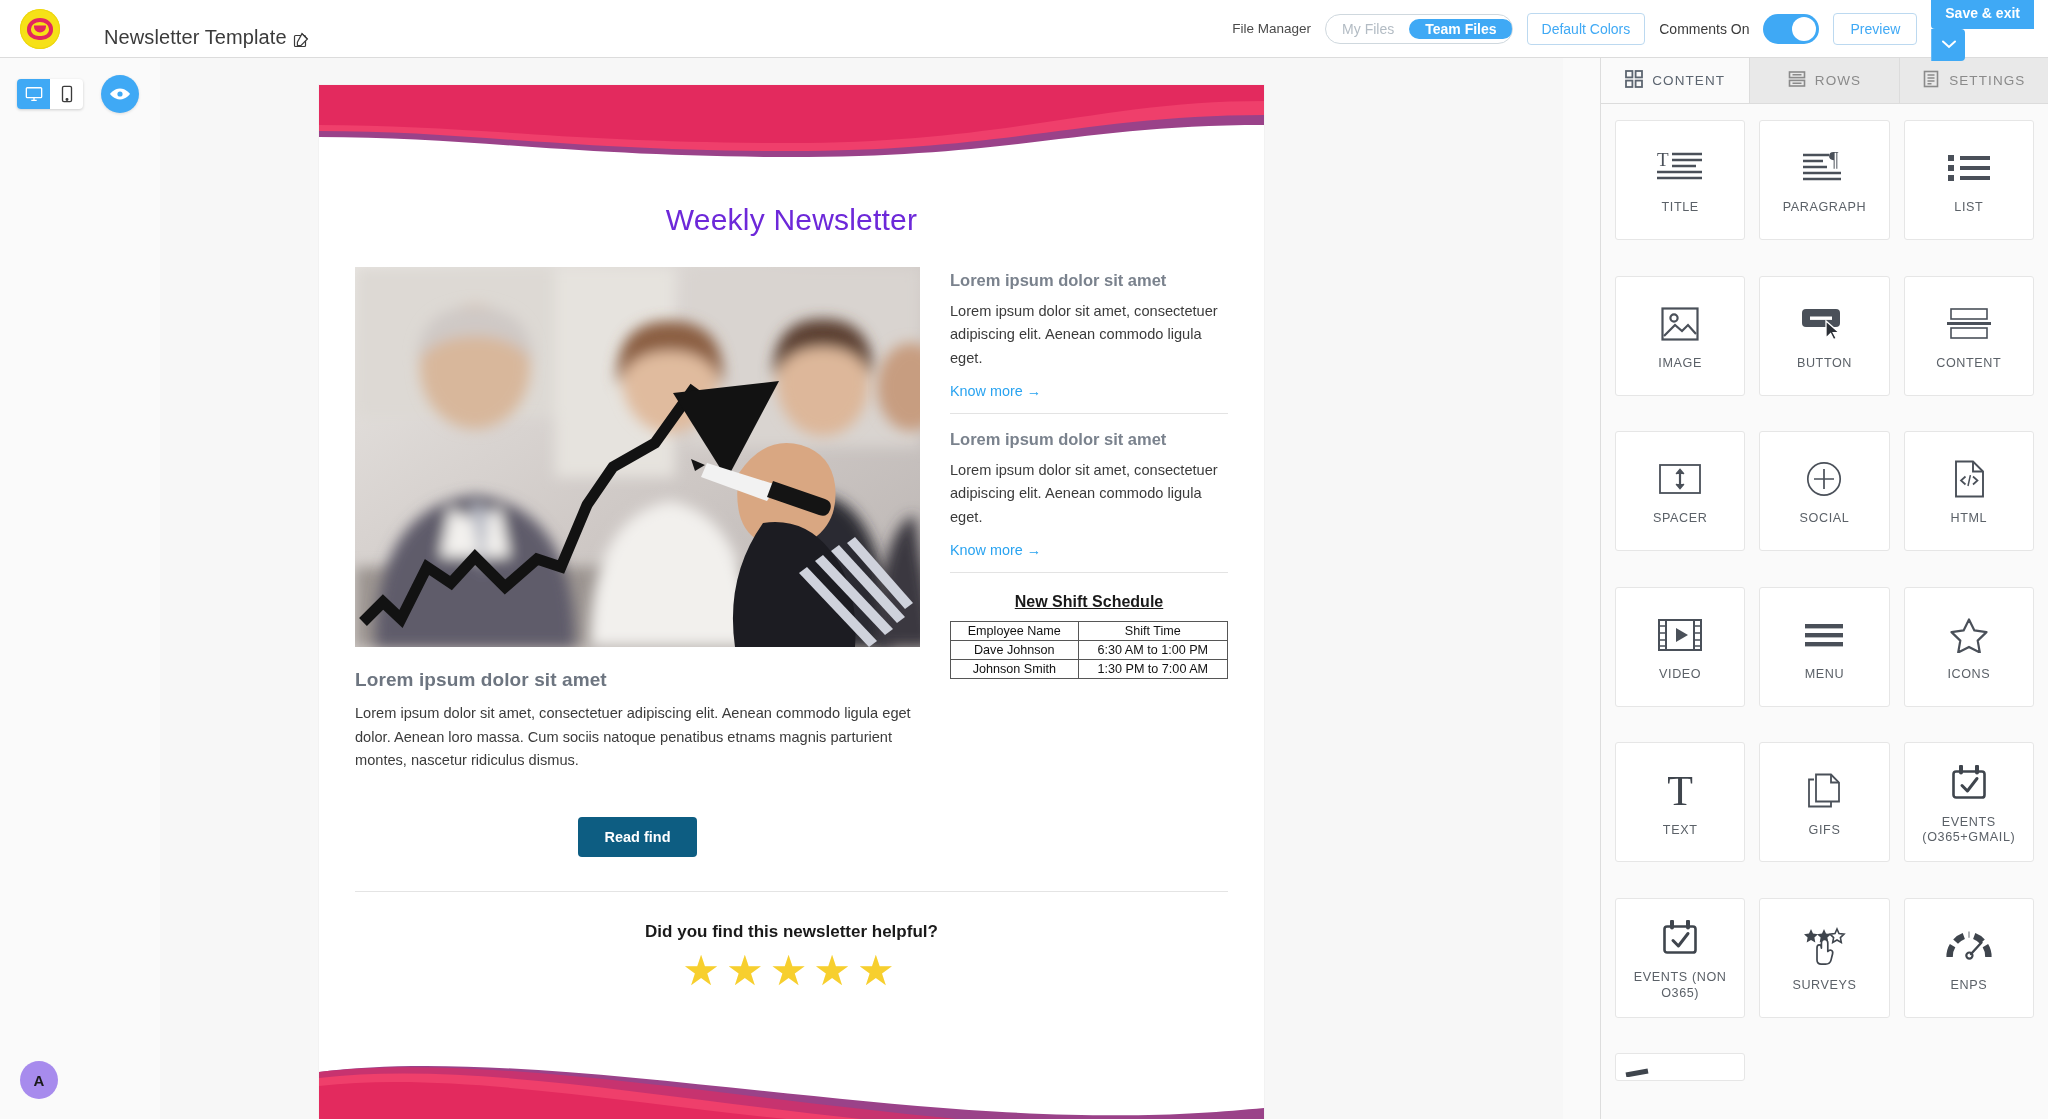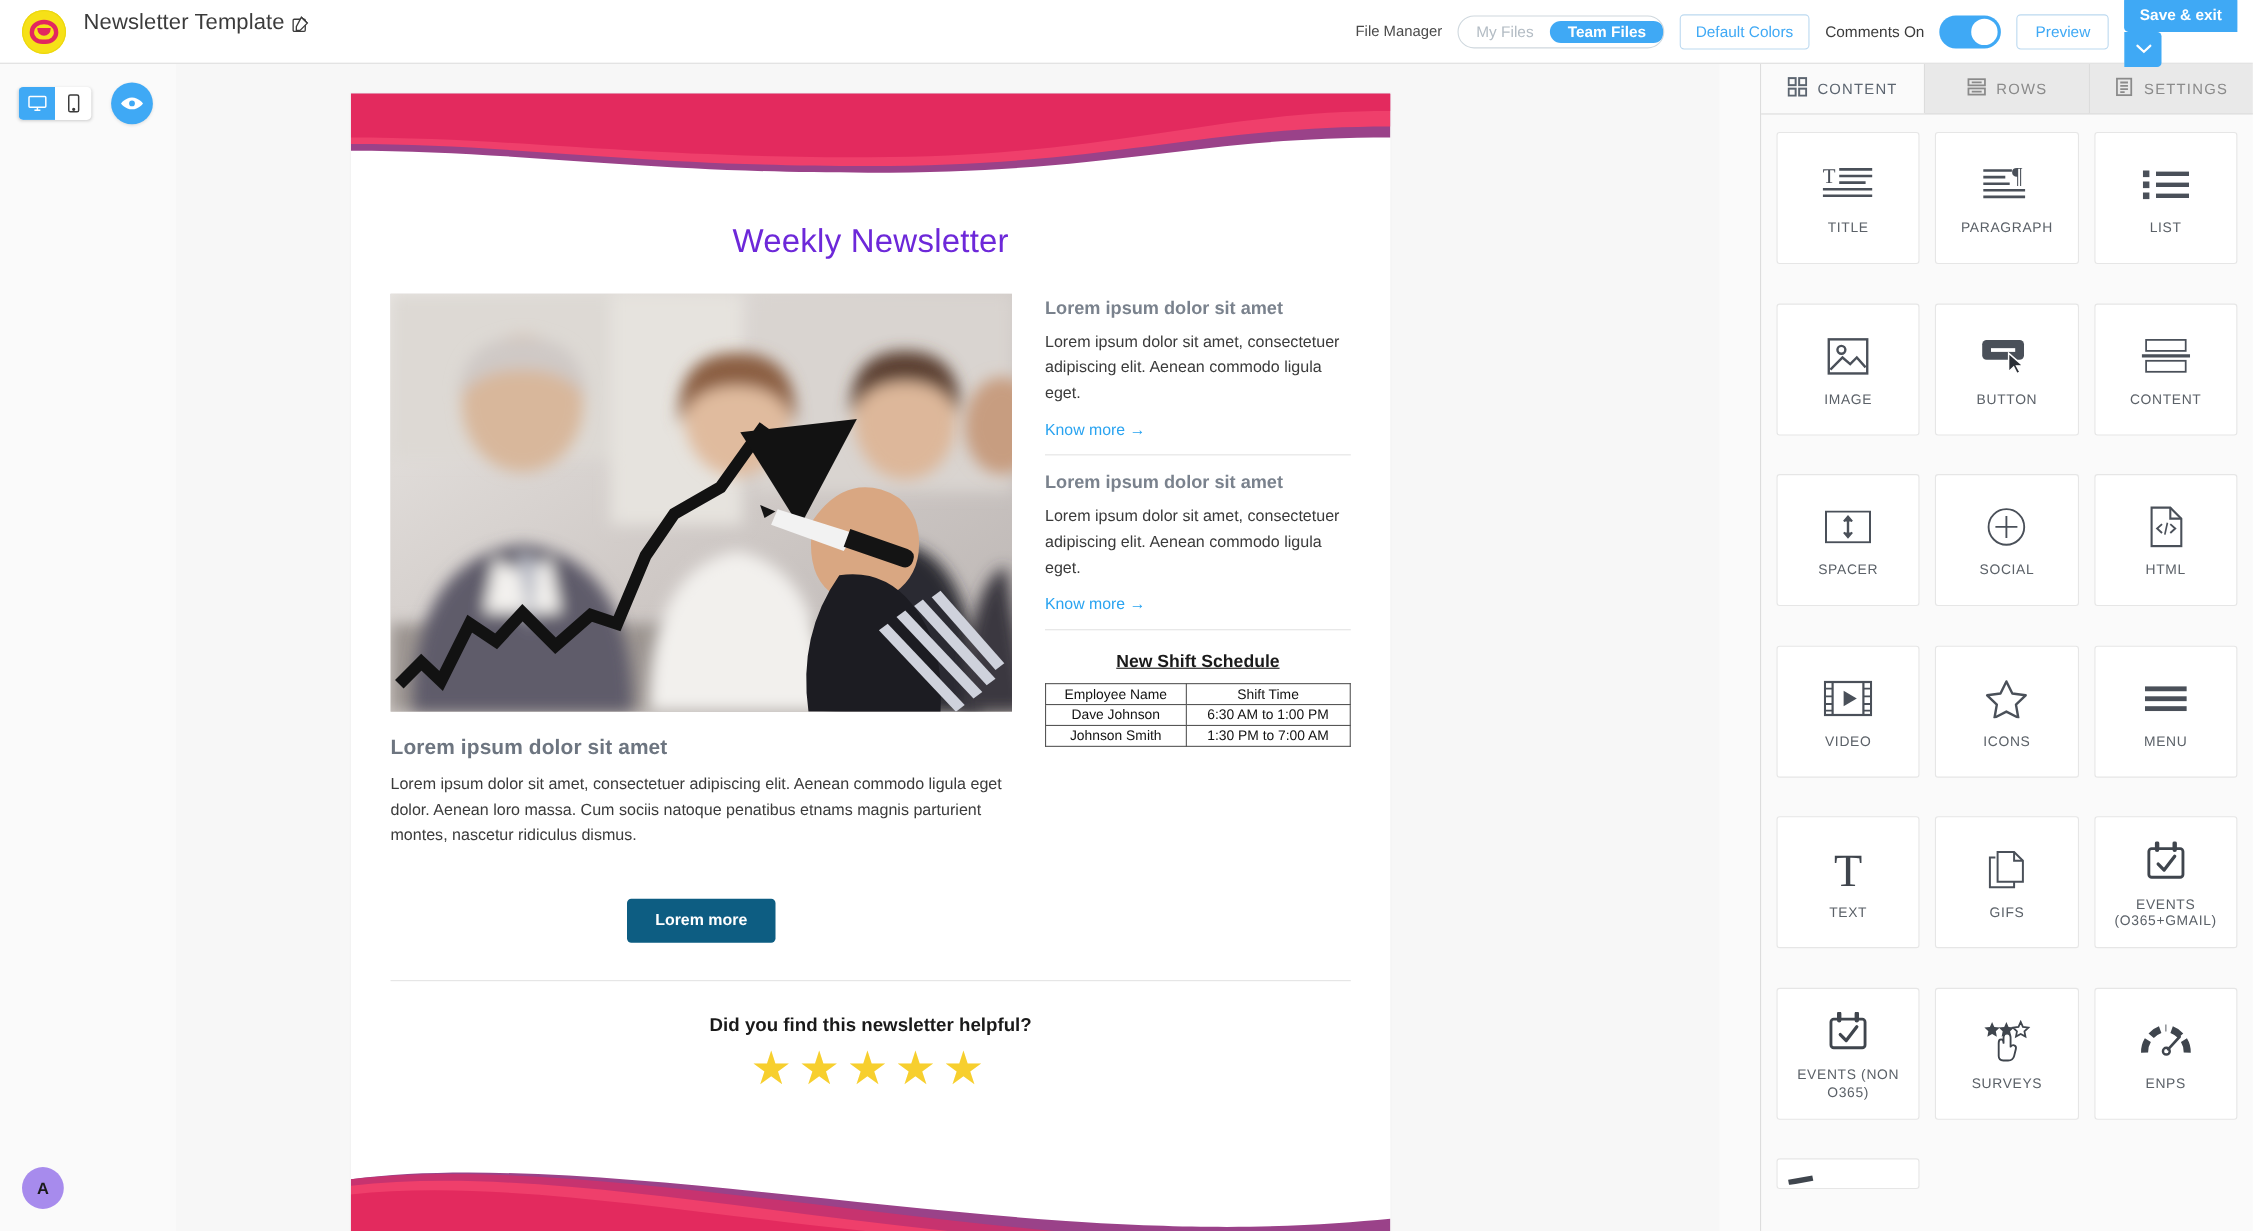--- a/index.html
+++ b/index.html
@@ -10,21 +10,21 @@
     color:#3c4858;
     -webkit-font-smoothing: antialiased;
   }
 
   
   .topbar{
     position:absolute; top:0; left:0; width:2048px; height:58px;
     background:#ffffff; border-bottom:1px solid #dcdcdc;
     display:flex; align-items:center; z-index:40;
   }
-  .brand{ display:flex; align-items:flex-start; margin-left:20px; }
+  .brand{ display:flex; align-items:flex-end; margin-left:20px;gap:28px; }
   .logo{
     width:40px;height:40px;border-radius:50%;
     background:#f6e117; position:relative; flex:0 0 auto;
     box-shadow:0 0 0 1px #ecd60f inset;
     display:flex;align-items:center;justify-content:center;
   }
   .logo .monkey{
     width:26px;height:22px;border-radius:50% 50% 45% 45%;
     border:4px solid #e2275f; position:relative; background:#f6e117;
   }
@@ -338,21 +338,21 @@
                 <path d="M500 270 l58 66 l-8 6 l-58 -66z"></path>
               </g>
             </g>
           </svg>
         </div>
 
         <div class="lede-h">Lorem ipsum dolor sit amet</div>
         <div class="lede-p">Lorem ipsum dolor sit amet, consectetuer adipiscing elit. Aenean commodo ligula eget dolor. Aenean loro massa. Cum sociis natoque penatibus etnams magnis parturient montes, nascetur ridiculus dismus.</div>
 
         <div class="readmore-row">
-          <button class="readmore">Lorem more</button>
+          <button class="readmore">Read find</button>
         </div>
       </div>
 
       <div class="col-right">
 
         <div>
           <div class="side-h">Lorem ipsum dolor sit amet</div>
           <div class="side-p">Lorem ipsum dolor sit amet, consectetuer adipiscing elit. Aenean commodo ligula eget.</div>
           <a class="knowmore">Know more  →</a>
         </div>
@@ -555,36 +555,36 @@
           <path d="M8 2v30M36 2v30"></path>
           <path d="M1 8h7M1 15h7M1 22h7M1 28h7M36 8h7M36 15h7M36 22h7M36 28h7" stroke-width="1.6"></path>
           <path d="M18 10 L30 17 L18 24 Z" fill="#4a5059" stroke="none"></path>
         </svg>
       </div>
       <div class="lbl">VIDEO</div>
     </div>
 
     <div class="cell">
       <div class="ic">
-        <svg width="38" height="36" viewBox="0 0 38 36" fill="none" stroke="#4a5059" stroke-width="2.2" stroke-linejoin="round">
-          <path d="M19 2.5 L24.4 13.4 L36.5 15.1 L27.7 23.6 L29.8 35.5 L19 29.9 L8.2 35.5 L10.3 23.6 L1.5 15.1 L13.6 13.4 Z"></path>
-        </svg>
-      </div>
-      <div class="lbl">ICONS</div>
-    </div>
-
-    <div class="cell">
-      <div class="ic">
         <svg width="38" height="26" viewBox="0 0 38 26" fill="#4a5059">
           <rect x="0" y="2" width="38" height="4.4"></rect>
           <rect x="0" y="11" width="38" height="4.4"></rect>
           <rect x="0" y="20" width="38" height="4.4"></rect>
         </svg>
       </div>
       <div class="lbl">MENU</div>
+    </div>
+
+    <div class="cell">
+      <div class="ic">
+        <svg width="38" height="36" viewBox="0 0 38 36" fill="none" stroke="#4a5059" stroke-width="2.2" stroke-linejoin="round">
+          <path d="M19 2.5 L24.4 13.4 L36.5 15.1 L27.7 23.6 L29.8 35.5 L19 29.9 L8.2 35.5 L10.3 23.6 L1.5 15.1 L13.6 13.4 Z"></path>
+        </svg>
+      </div>
+      <div class="lbl">ICONS</div>
     </div>
 
     <div class="cell">
       <div class="ic">
         <svg width="36" height="38" viewBox="0 0 36 38">
             <text x="18" y="33" text-anchor="middle" font-family="Liberation Serif, serif" font-size="42" fill="#3f454d">T</text>
           </svg>
       </div>
       <div class="lbl">TEXT</div>
     </div>

